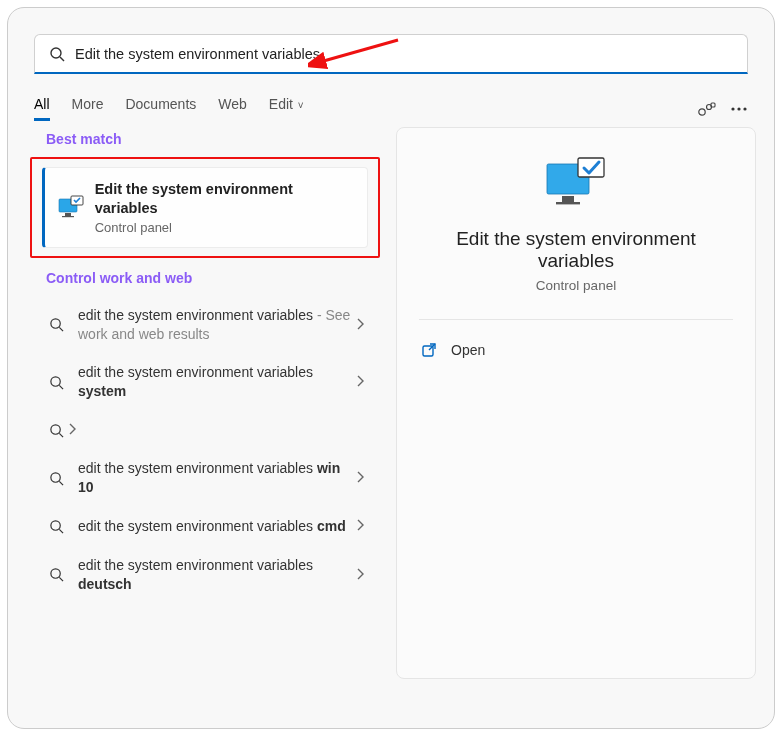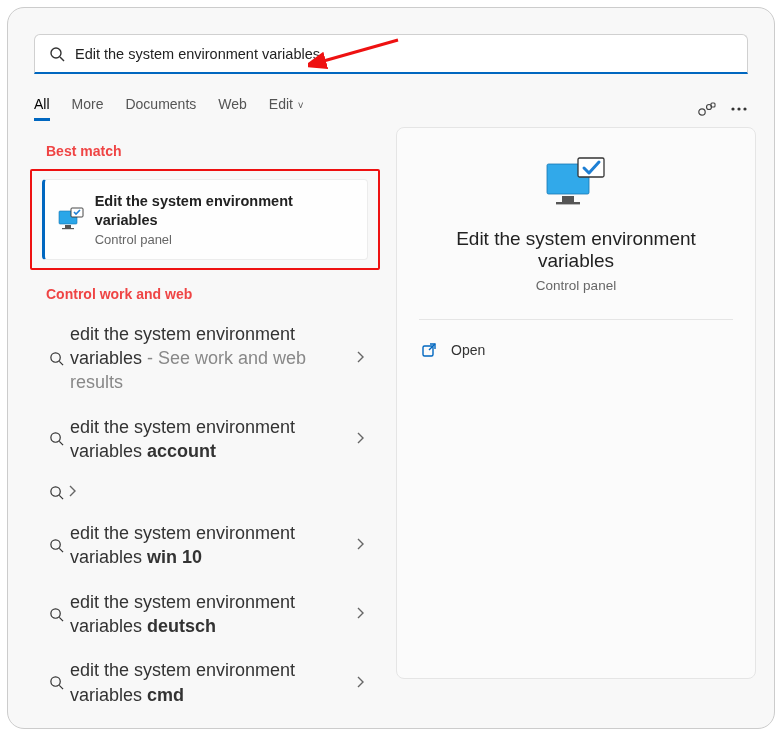--- a/index.html
+++ b/index.html
@@ -78,22 +78,22 @@
     border:1px solid #e5e5e5;
     border-radius: 8px;
     background:#fbfbfb;
     padding: 26px 22px 0 22px;
     height: 552px;
   }
 
   .section-head {
     font-size: 14px;
     font-weight: 600;
-    color:#ef4444;
-    margin: 16px 0 10px 20px;
+    color:#8b5cf6;
+    margin: 4px 0 10px 20px;
   }
 
   .annotation-box {
     border: 2px solid #e11;
     border-radius: 2px;
     margin: 0 2px 12px 4px;
     padding: 8px 0 8px 0;
   }
   .best-match-item {
     display:flex;
@@ -110,21 +110,21 @@
   .bm-title { font-size:14.5px; font-weight:600; color:#222; line-height:1.3; }
   .bm-sub { font-size:13px; color:#666; margin-top:2px; }
 
   .sugg {
     display:flex;
     align-items:center;
     padding: 10px 18px 10px 18px;
     cursor:pointer;
   }
   .sugg-icon { width:24px; display:flex; justify-content:center; color:#444; }
-  .sugg-text { flex:1; margin-left: 2px; font-size:18px; color:#333; line-height:1.35; }
+  .sugg-text { flex:1; margin-left: 10px; font-size:14px; color:#333; line-height:1.35; }
   .sugg-text .bold { font-weight:600; }
   .sugg-text .hint { color:#888; }
   .sugg-chev { color:#666; }
 
   
   .detail-icon { display:flex; justify-content:center; margin-bottom: 18px; }
   .detail-title { text-align:center; font-size:19px; color:#222; }
   .detail-sub { text-align:center; font-size:13.5px; color:#666; margin-top:6px; }
   .detail-hr { border:none; border-top:1px solid #e5e5e5; margin: 26px 0 18px 0; }
   .action-row {
@@ -225,21 +225,21 @@
                 <path d="M2 1 l5 5 l-5 5" fill="none" stroke="#666" stroke-width="1.4"></path>
               </svg></div>
           </div>
           <div class="sugg">
             <div class="sugg-icon">
               <svg width="15" height="15" viewBox="0 0 16 16">
                 <circle cx="7" cy="7" r="5" fill="none" stroke="#333" stroke-width="1.3"></circle>
                 <line x1="11" y1="11" x2="15" y2="15" stroke="#333" stroke-width="1.3"></line>
               </svg>
             </div>
-            <div class="sugg-text"><span>edit the system environment variables </span><span class="bold">account</span></div>
+            <div class="sugg-text"><span>edit the system environment variables </span><span class="bold">system</span></div>
             <div class="sugg-chev"><svg width="8" height="12" viewBox="0 0 8 12">
                 <path d="M2 1 l5 5 l-5 5" fill="none" stroke="#666" stroke-width="1.4"></path>
               </svg></div>
           </div>
           <div class="sugg">
             <div class="sugg-icon">
               <svg width="15" height="15" viewBox="0 0 16 16">
                 <circle cx="7" cy="7" r="5" fill="none" stroke="#333" stroke-width="1.3"></circle>
                 <line x1="11" y1="11" x2="15" y2="15" stroke="#333" stroke-width="1.3"></line>
               </svg>
@@ -260,33 +260,33 @@
                 <path d="M2 1 l5 5 l-5 5" fill="none" stroke="#666" stroke-width="1.4"></path>
               </svg></div>
           </div>
           <div class="sugg">
             <div class="sugg-icon">
               <svg width="15" height="15" viewBox="0 0 16 16">
                 <circle cx="7" cy="7" r="5" fill="none" stroke="#333" stroke-width="1.3"></circle>
                 <line x1="11" y1="11" x2="15" y2="15" stroke="#333" stroke-width="1.3"></line>
               </svg>
             </div>
+            <div class="sugg-text"><span>edit the system environment variables </span><span class="bold">cmd</span></div>
+            <div class="sugg-chev"><svg width="8" height="12" viewBox="0 0 8 12">
+                <path d="M2 1 l5 5 l-5 5" fill="none" stroke="#666" stroke-width="1.4"></path>
+              </svg></div>
+          </div>
+          <div class="sugg">
+            <div class="sugg-icon">
+              <svg width="15" height="15" viewBox="0 0 16 16">
+                <circle cx="7" cy="7" r="5" fill="none" stroke="#333" stroke-width="1.3"></circle>
+                <line x1="11" y1="11" x2="15" y2="15" stroke="#333" stroke-width="1.3"></line>
+              </svg>
+            </div>
             <div class="sugg-text"><span>edit the system environment variables </span><span class="bold">deutsch</span></div>
-            <div class="sugg-chev"><svg width="8" height="12" viewBox="0 0 8 12">
-                <path d="M2 1 l5 5 l-5 5" fill="none" stroke="#666" stroke-width="1.4"></path>
-              </svg></div>
-          </div>
-          <div class="sugg">
-            <div class="sugg-icon">
-              <svg width="15" height="15" viewBox="0 0 16 16">
-                <circle cx="7" cy="7" r="5" fill="none" stroke="#333" stroke-width="1.3"></circle>
-                <line x1="11" y1="11" x2="15" y2="15" stroke="#333" stroke-width="1.3"></line>
-              </svg>
-            </div>
-            <div class="sugg-text"><span>edit the system environment variables </span><span class="bold">cmd</span></div>
             <div class="sugg-chev"><svg width="8" height="12" viewBox="0 0 8 12">
                 <path d="M2 1 l5 5 l-5 5" fill="none" stroke="#666" stroke-width="1.4"></path>
               </svg></div>
           </div>
         </div>
     </div>
 
     <div class="right">
       <div class="detail-icon">
         <svg width="64" height="56" viewBox="0 0 64 56">

